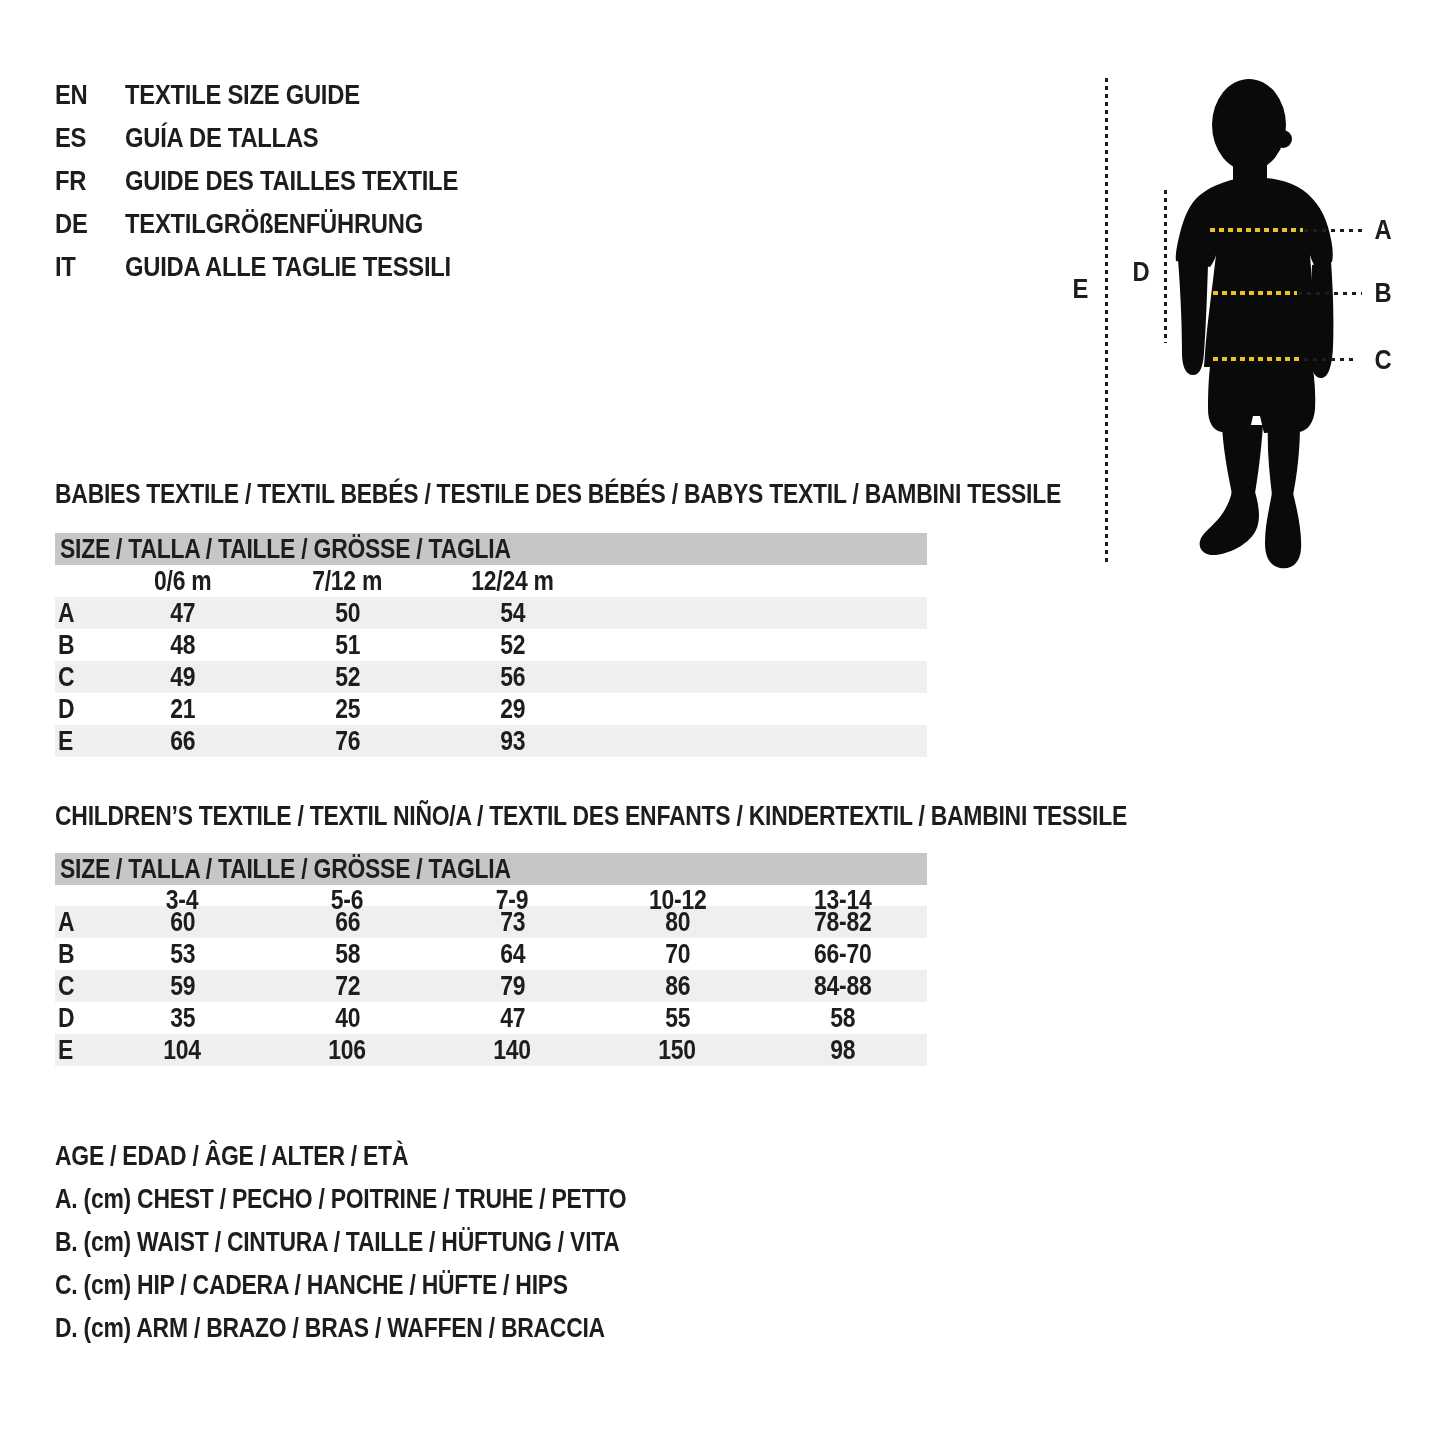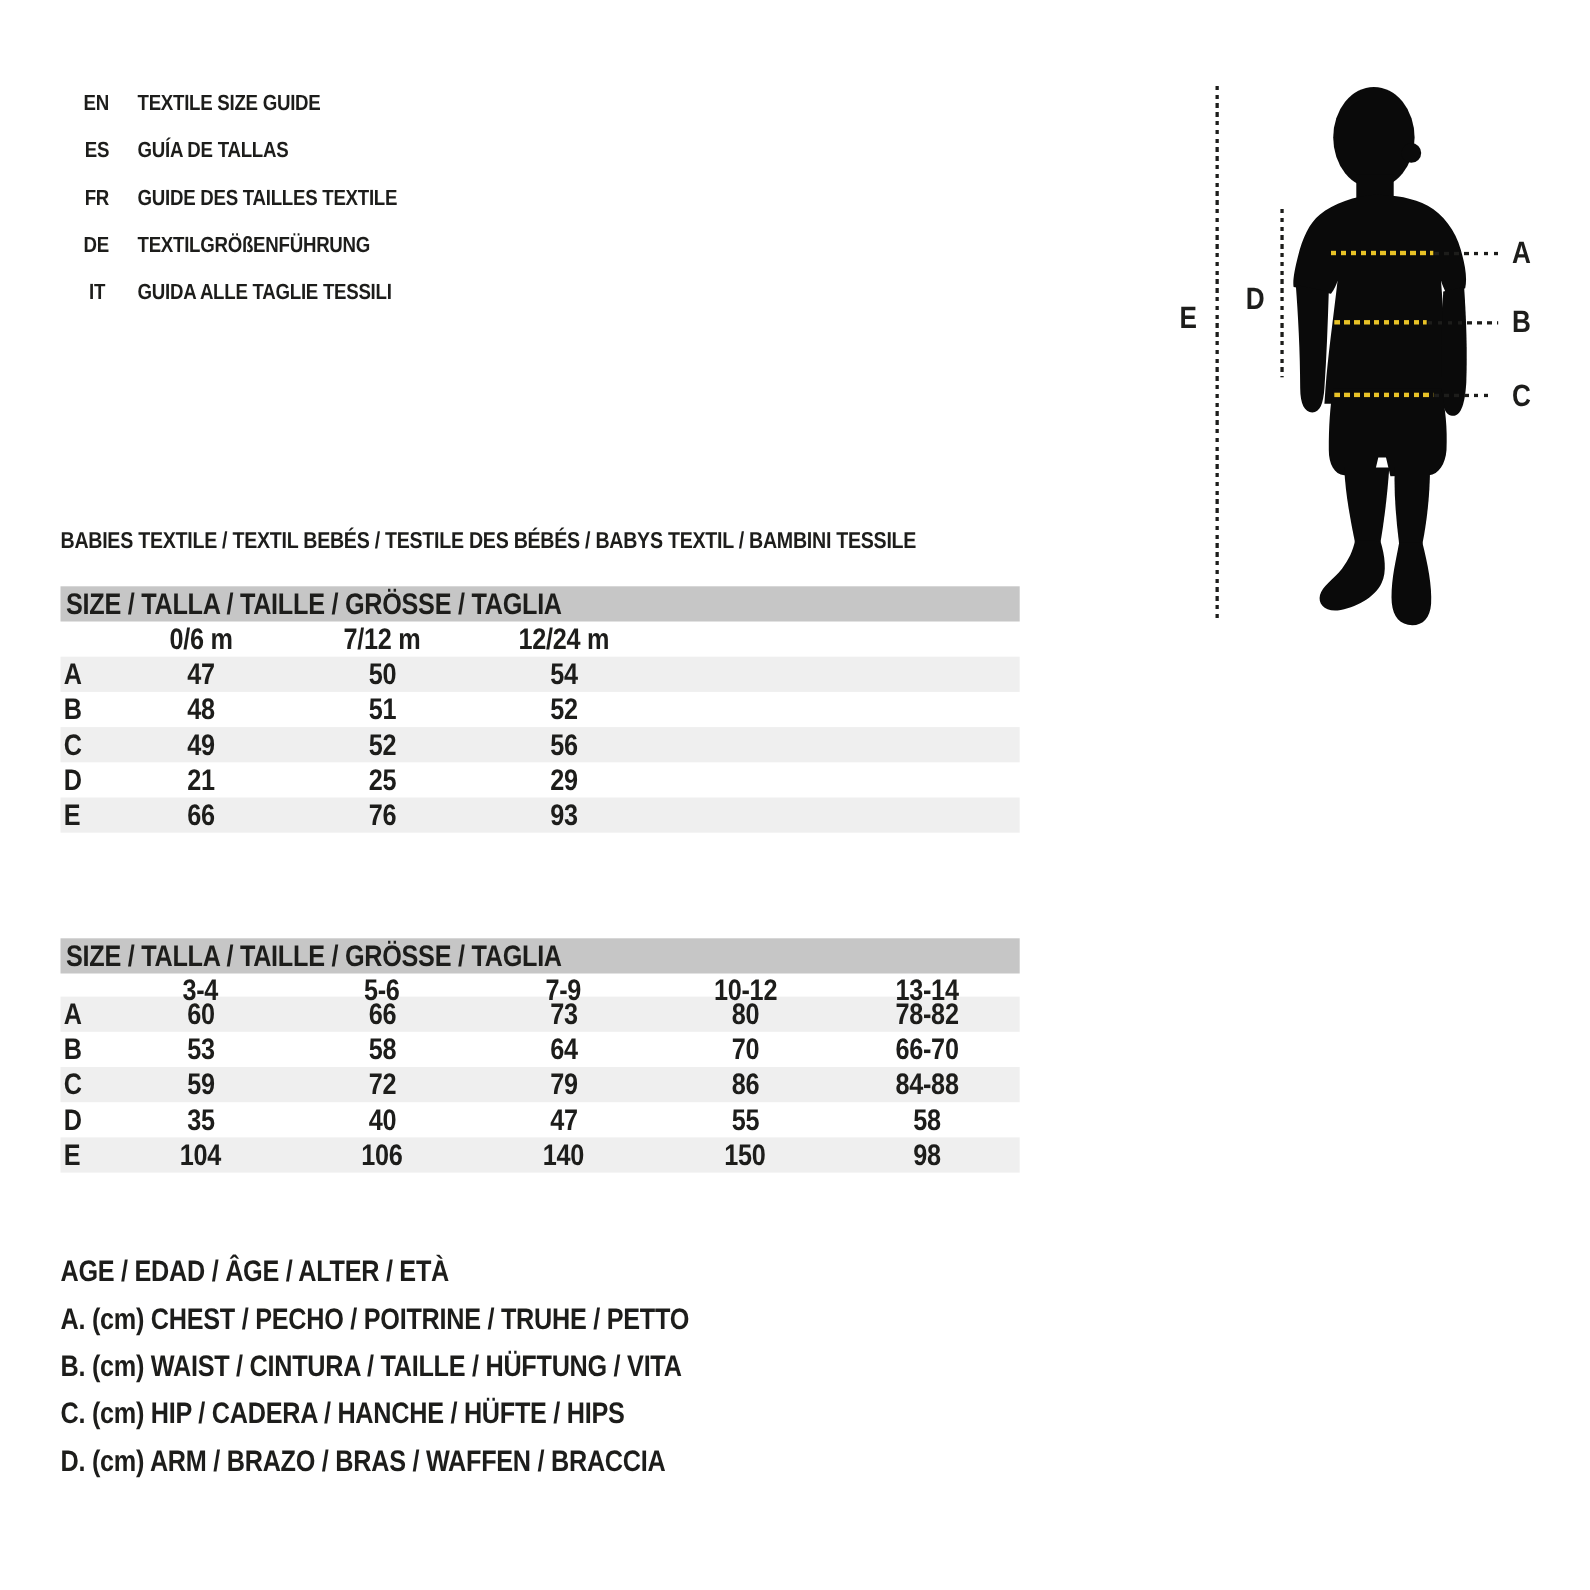--- a/index.html
+++ b/index.html
@@ -7,26 +7,26 @@
     position:relative; width:1445px; height:1445px; background:#ffffff;
     font-family:"Liberation Sans", sans-serif; font-weight:700;
     color:var(--text, #1d1d1b); overflow:hidden; letter-spacing:-0.3px;
   }
   .abs { position:absolute; }
   
   .cx-l { display:inline-block; transform:scaleX(0.85); transform-origin:0 50%; white-space:nowrap; }
   .cx-c { display:inline-block; transform:scaleX(0.85); transform-origin:50% 50%; white-space:nowrap; }
 
   
-  .lang-block { left:55px; top:73px; font-size:20px;text-align:center; }
+  .lang-block { left:55px; top:73px; font-size:28px; }
   .lang-row { display:flex; height:43px; align-items:center; }
   .lang-code { width:70px; }
 
   
-  .section-title { left:55px; font-size:21px; line-height:1; }
+  .section-title { left:55px; font-size:27px; line-height:1; }
 
   
   .size-table { left:55px; width:872px; font-size:27px; }
   .t-head { height:32px; background:var(--header_gray,#c6c6c6); display:flex; align-items:center; padding-left:5px; box-sizing:border-box; }
   .t-row { display:grid; grid-template-columns:45px repeat(5,165px); height:32px; align-items:center; }
   .t-row.cols3 { grid-template-columns:45px repeat(3,165px); }
   .t-row.striped { background:var(--stripe,#efefef); }
   .cell { overflow:visible; }
   .lbl { text-align:left; padding-left:3px; }
   .val { text-align:center; }
@@ -149,20 +149,23 @@
       <div class="cell val"><span class="cx-c">29</span></div>
     </div>
     <div class="t-row cols3 striped">
       <div class="cell lbl"><span class="cx-l">E</span></div>
       <div class="cell val"><span class="cx-c">66</span></div>
       <div class="cell val"><span class="cx-c">76</span></div>
       <div class="cell val"><span class="cx-c">93</span></div>
     </div>
   </div>
 
+  <div class="abs section-title" style="top:803px;">
+    <span class="cx-l">CHILDREN’S TEXTILE / TEXTIL NIÑO/A / TEXTIL DES ENFANTS / KINDERTEXTIL / BAMBINI TESSILE</span>
+  </div>
 
   <div class="abs size-table" style="top:853px;">
     <div class="t-head">
       <span class="cx-l">SIZE / TALLA / TAILLE / GRÖSSE / TAGLIA</span>
     </div>
     <div class="t-row" style="height:21px;">
       <div class="cell lbl"></div>
       <div class="cell val"><span class="cx-c">3-4</span></div>
       <div class="cell val"><span class="cx-c">5-6</span></div>
       <div class="cell val"><span class="cx-c">7-9</span></div>

